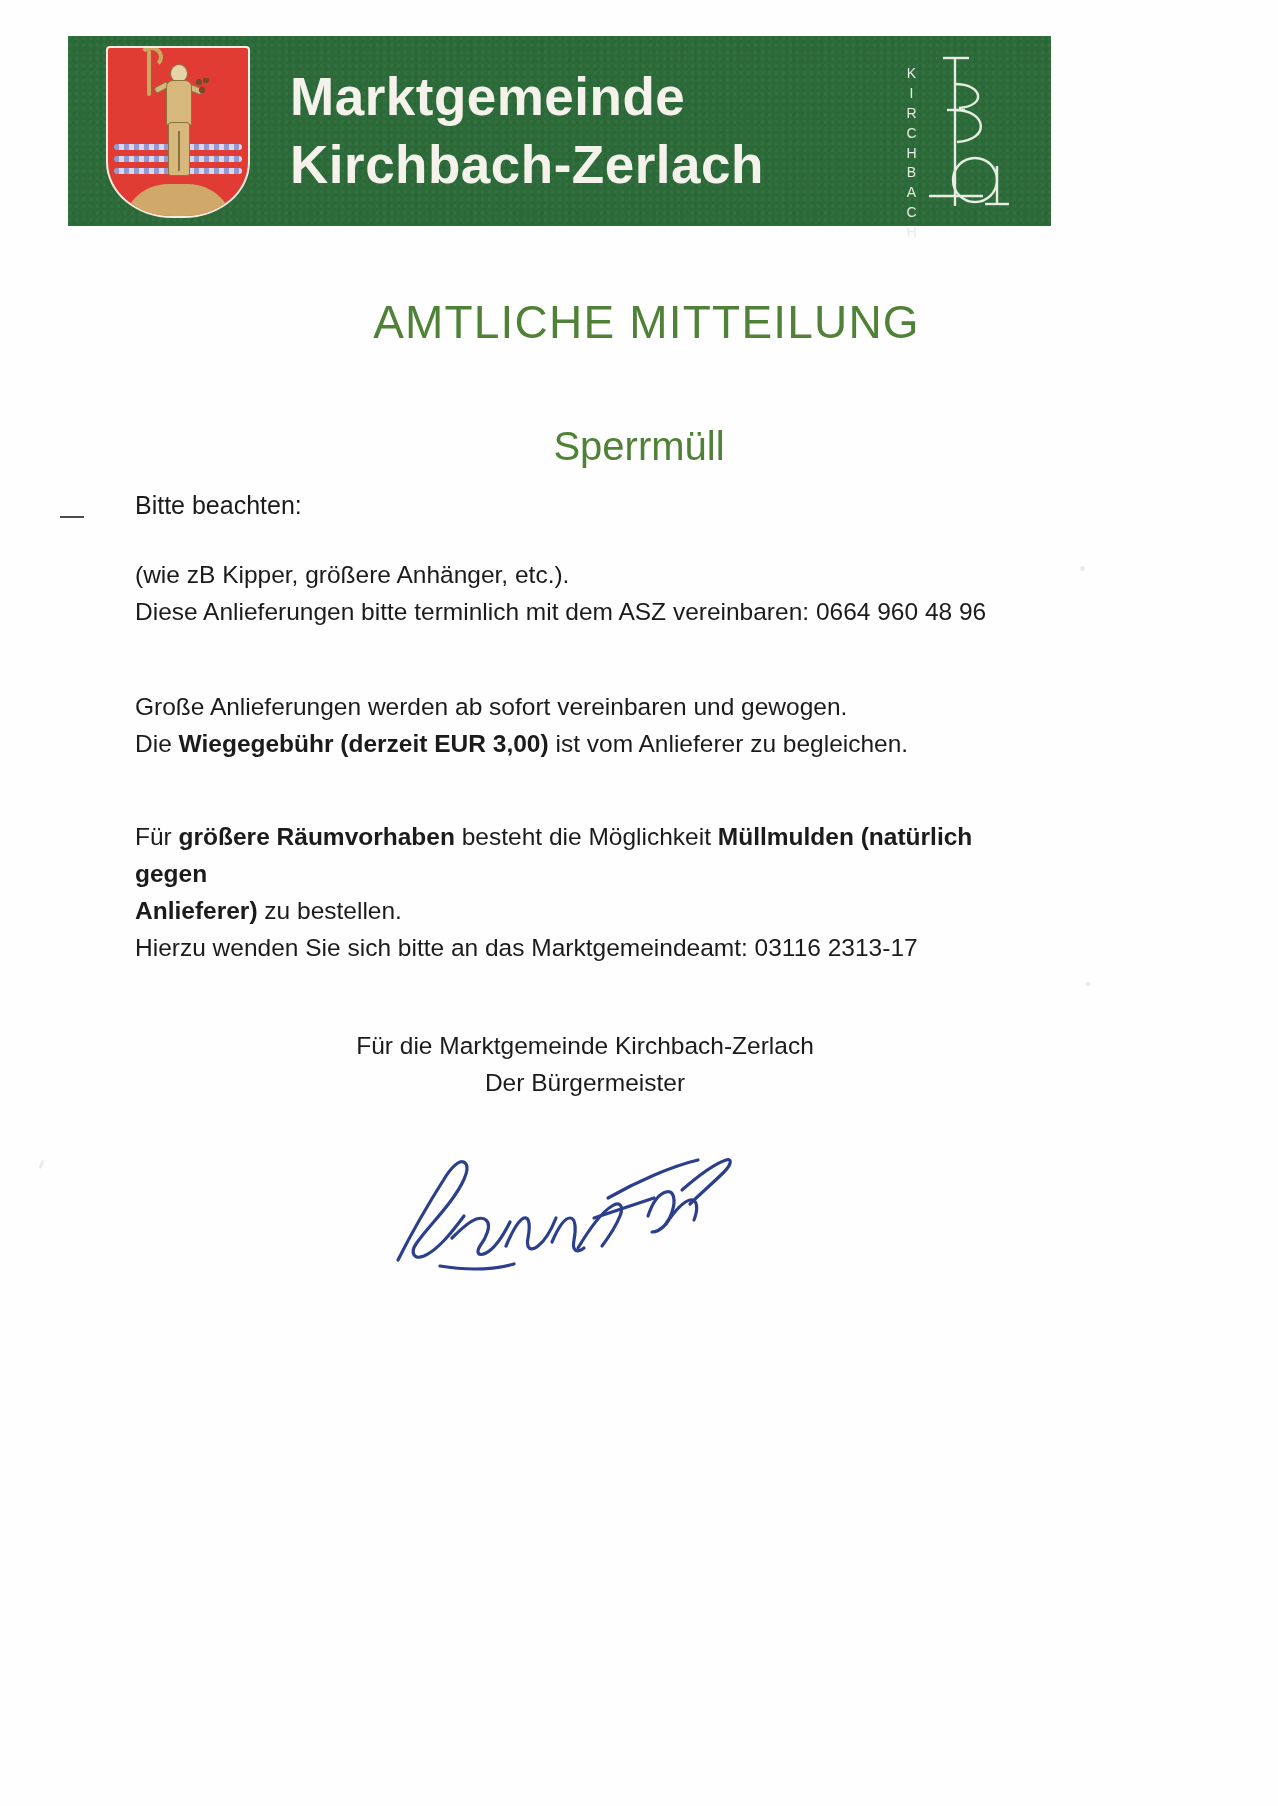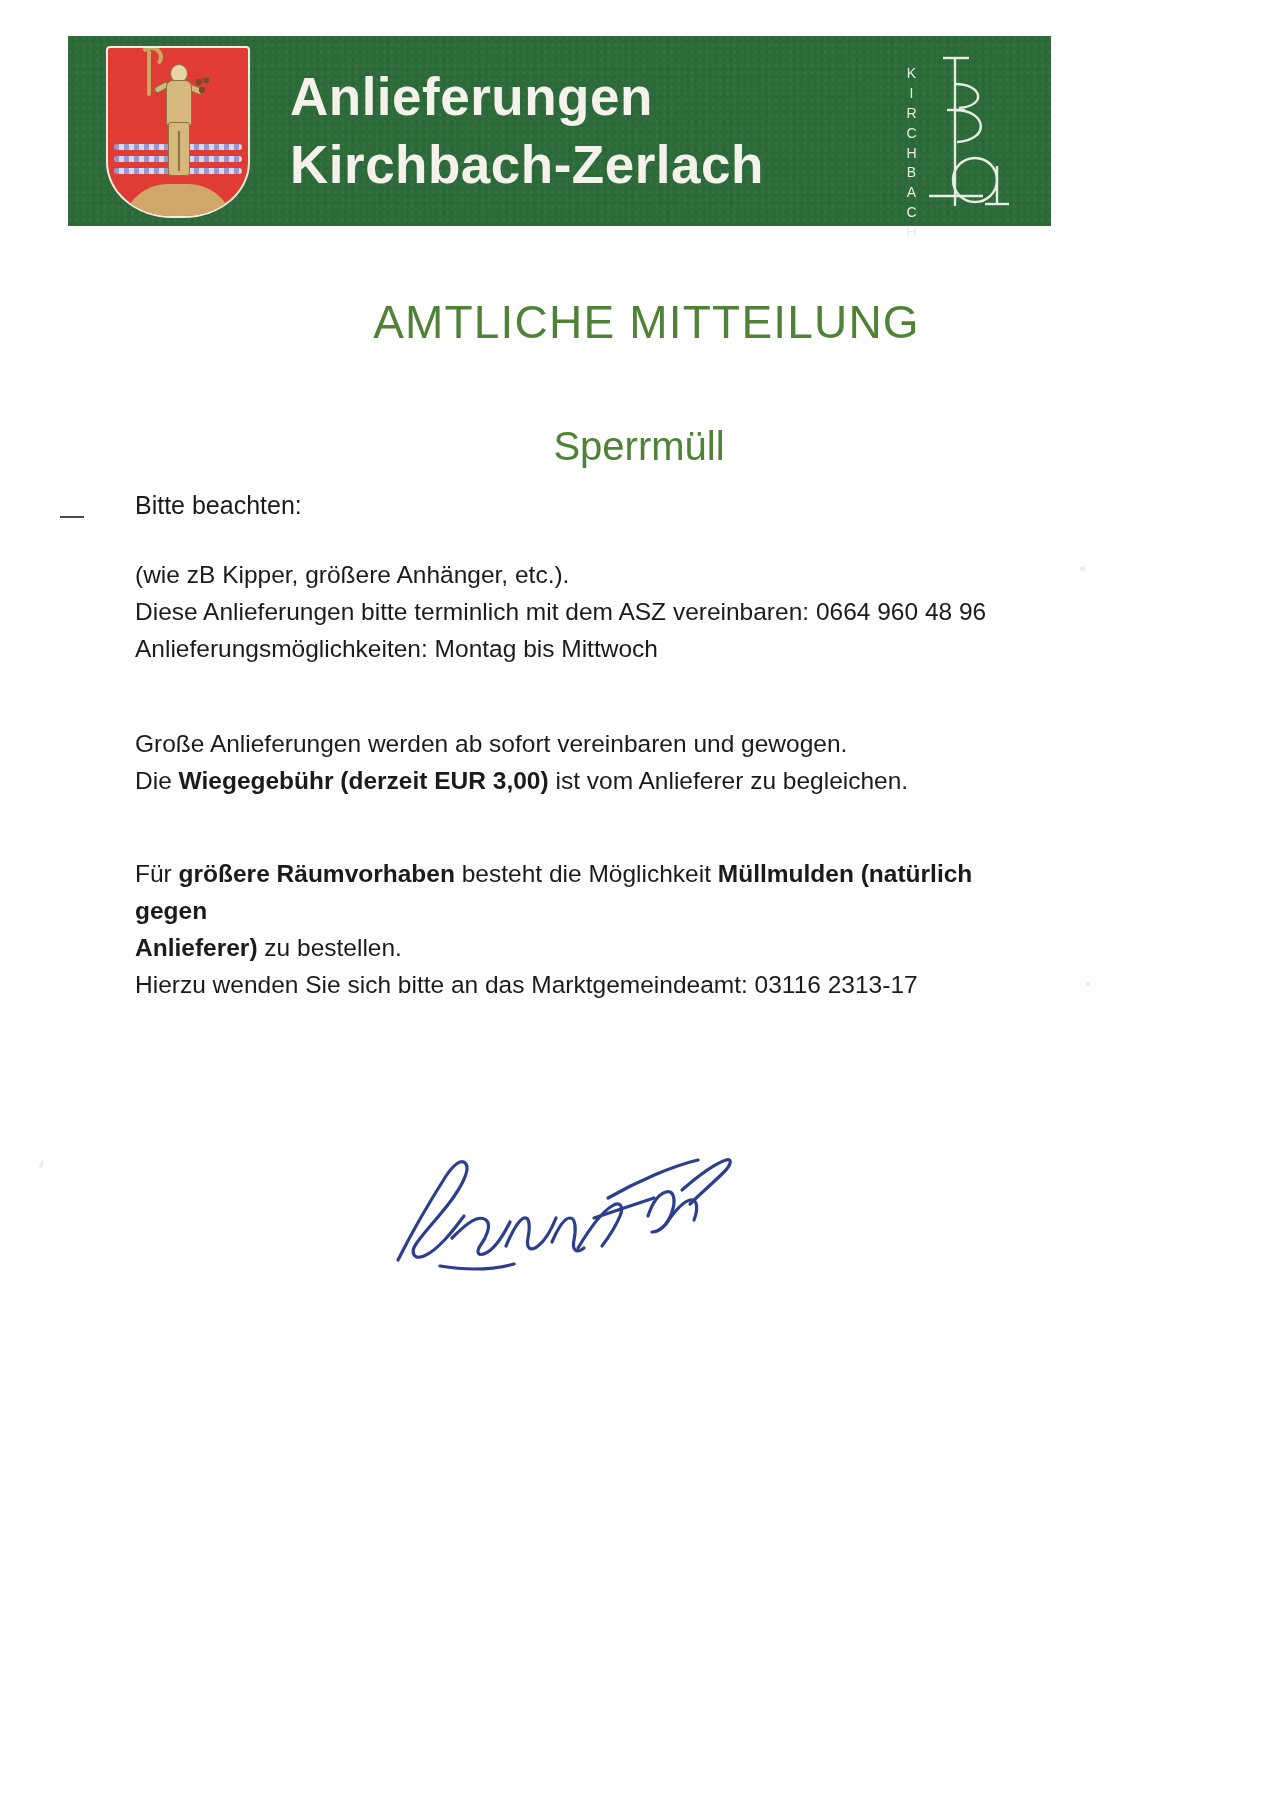--- a/index.html
+++ b/index.html
@@ -283,21 +283,21 @@
           <div class="fig-arm-l"></div>
           <div class="fig-arm-r"></div>
           <div class="fig-body"></div>
           <div class="fig-legs"></div>
           <div class="fig-sprig"></div>
         </div>
       </div>
     </div>
 
     <div class="banner-title">
-      <div class="line">Anlieferungen</div>
+      <div class="line">Marktgemeinde</div>
       <div class="line">Kirchbach-Zerlach</div>
     </div>
 
     <div class="logomark">
       <div class="vword">K<br>I<br>R<br>C<br>H<br>B<br>A<br>C<br>H</div>
       <svg width="98" height="160" viewBox="0 0 98 160" fill="none" stroke="#e8ede3" stroke-width="2.4">
         <line x1="30" y1="4" x2="30" y2="152"></line>
         <line x1="18" y1="4" x2="44" y2="4"></line>
         <path d="M30 30 C 58 30, 62 52, 34 54"></path>
         <path d="M30 56 C 62 56, 66 86, 32 88"></path>
@@ -315,39 +315,42 @@
 
   <div class="margin-dash"></div>
 
   <div class="body-area">
 
     <div class="lead">Bitte beachten:</div>
 
     <div class="para">
       <div>(wie zB Kipper, größere Anhänger, etc.).</div>
       <div>Diese Anlieferungen bitte terminlich mit dem ASZ vereinbaren: 0664 960 48 96</div>
-      <div>Anlieferungsmöglichkeiten: Montag bis Mittwoch</div>
     </div>
 
     <div class="gap-lg"></div>
 
     <div class="para">
       <div>Große Anlieferungen werden ab sofort vereinbaren und gewogen.</div>
       <div><span>Die </span><span class="b">Wiegegebühr (derzeit EUR 3,00)</span><span> ist vom Anlieferer zu begleichen.</span></div>
     </div>
 
     <div class="gap-md"></div>
 
     <div class="para">
       <div><span>Für </span><span class="b">größere Räumvorhaben</span><span> besteht die Möglichkeit </span><span class="b">Müllmulden (natürlich gegen</span></div>
       <div><span class="b">Anlieferer)</span><span> zu bestellen.</span></div>
       <div>Hierzu wenden Sie sich bitte an das Marktgemeindeamt: 03116 2313-17</div>
     </div>
   </div>
 
+  <div class="closing">
+    <div>Für die Marktgemeinde Kirchbach-Zerlach</div>
+    <div>Der Bürgermeister</div>
+  </div>
 
   <div class="signature">
     <svg width="360" height="180" viewBox="0 0 360 180" fill="none" stroke="#2b3f8c" stroke-width="3.2" stroke-linecap="round" stroke-linejoin="round">
       <path d="M18 140 C 34 108, 52 78, 66 56 C 74 44, 82 38, 86 44 C 90 50, 82 66, 70 82
                C 58 98, 44 112, 36 124 C 30 133, 34 140, 44 136 C 58 130, 72 112, 84 96"></path>
       <path d="M72 118 C 86 104, 98 94, 106 100 C 112 105, 106 118, 100 126 C 96 132, 98 137, 106 133
                C 116 128, 124 114, 130 102"></path>
       <path d="M126 126 C 132 112, 138 100, 144 98 C 150 96, 150 108, 148 118
                C 146 128, 150 132, 158 126 C 166 120, 172 108, 176 98"></path>
       <path d="M172 122 C 178 108, 184 98, 190 98 C 196 98, 196 110, 194 120 C 192 130, 196 134, 204 128"></path>

